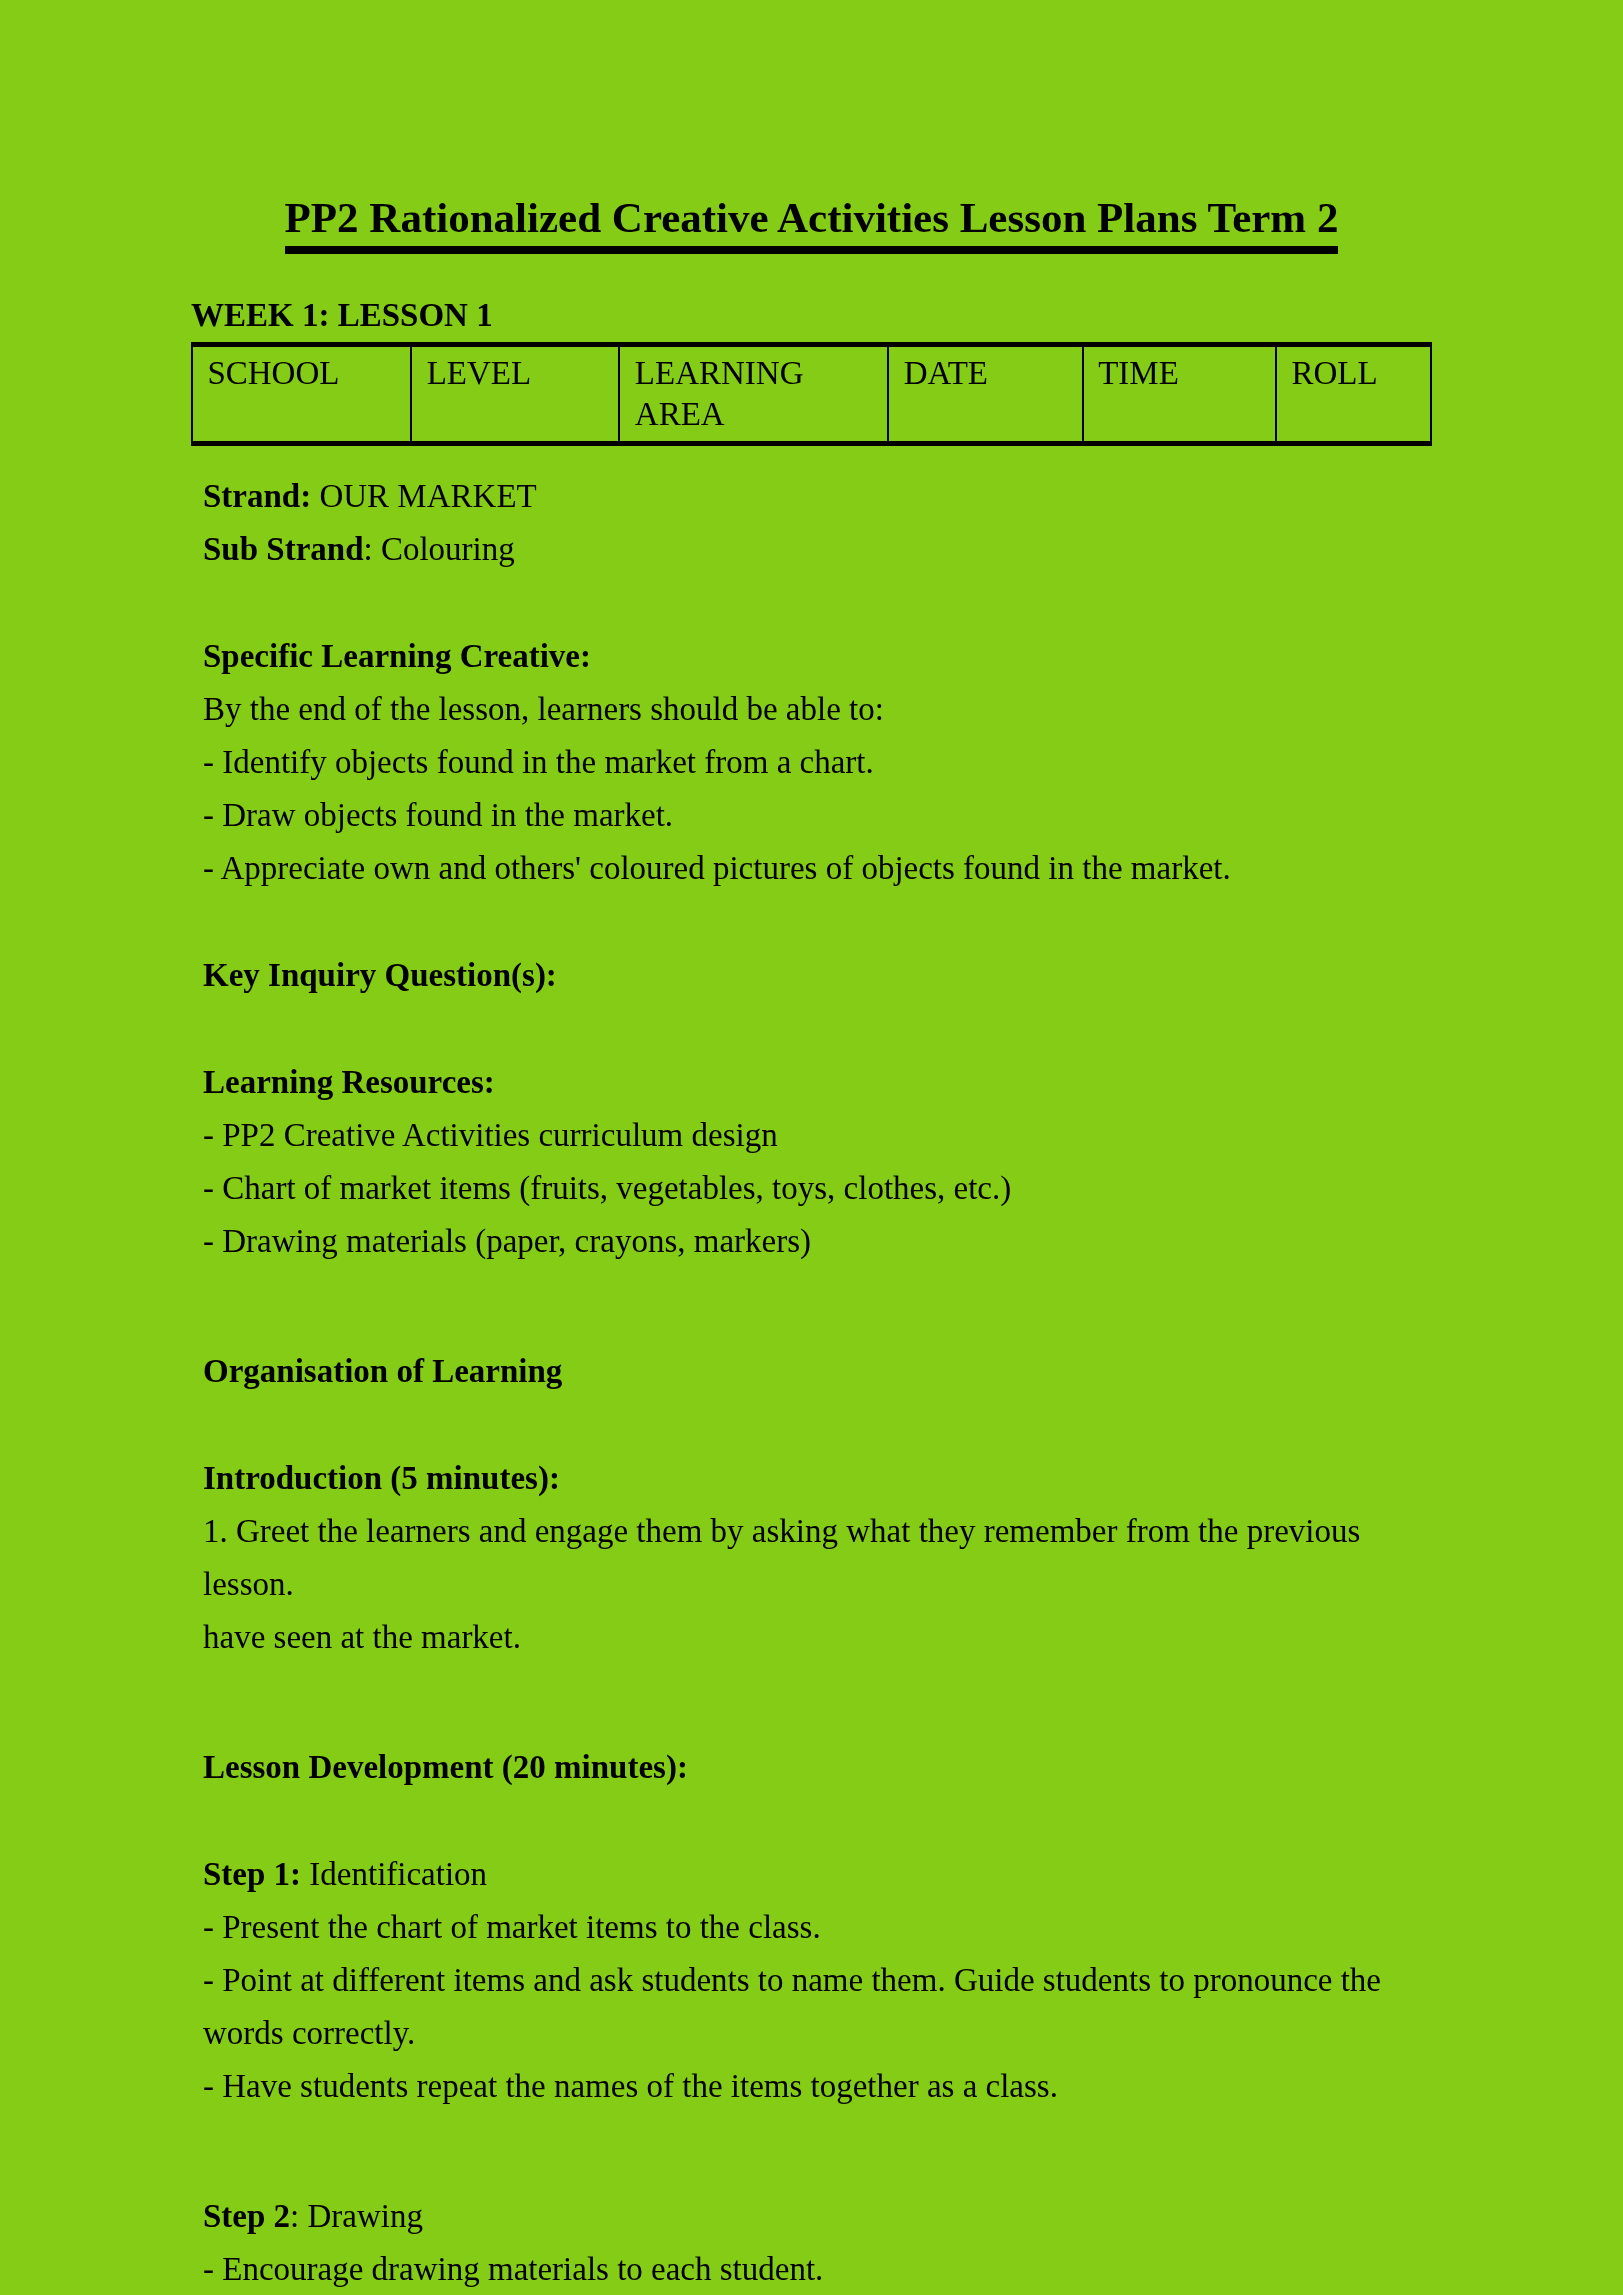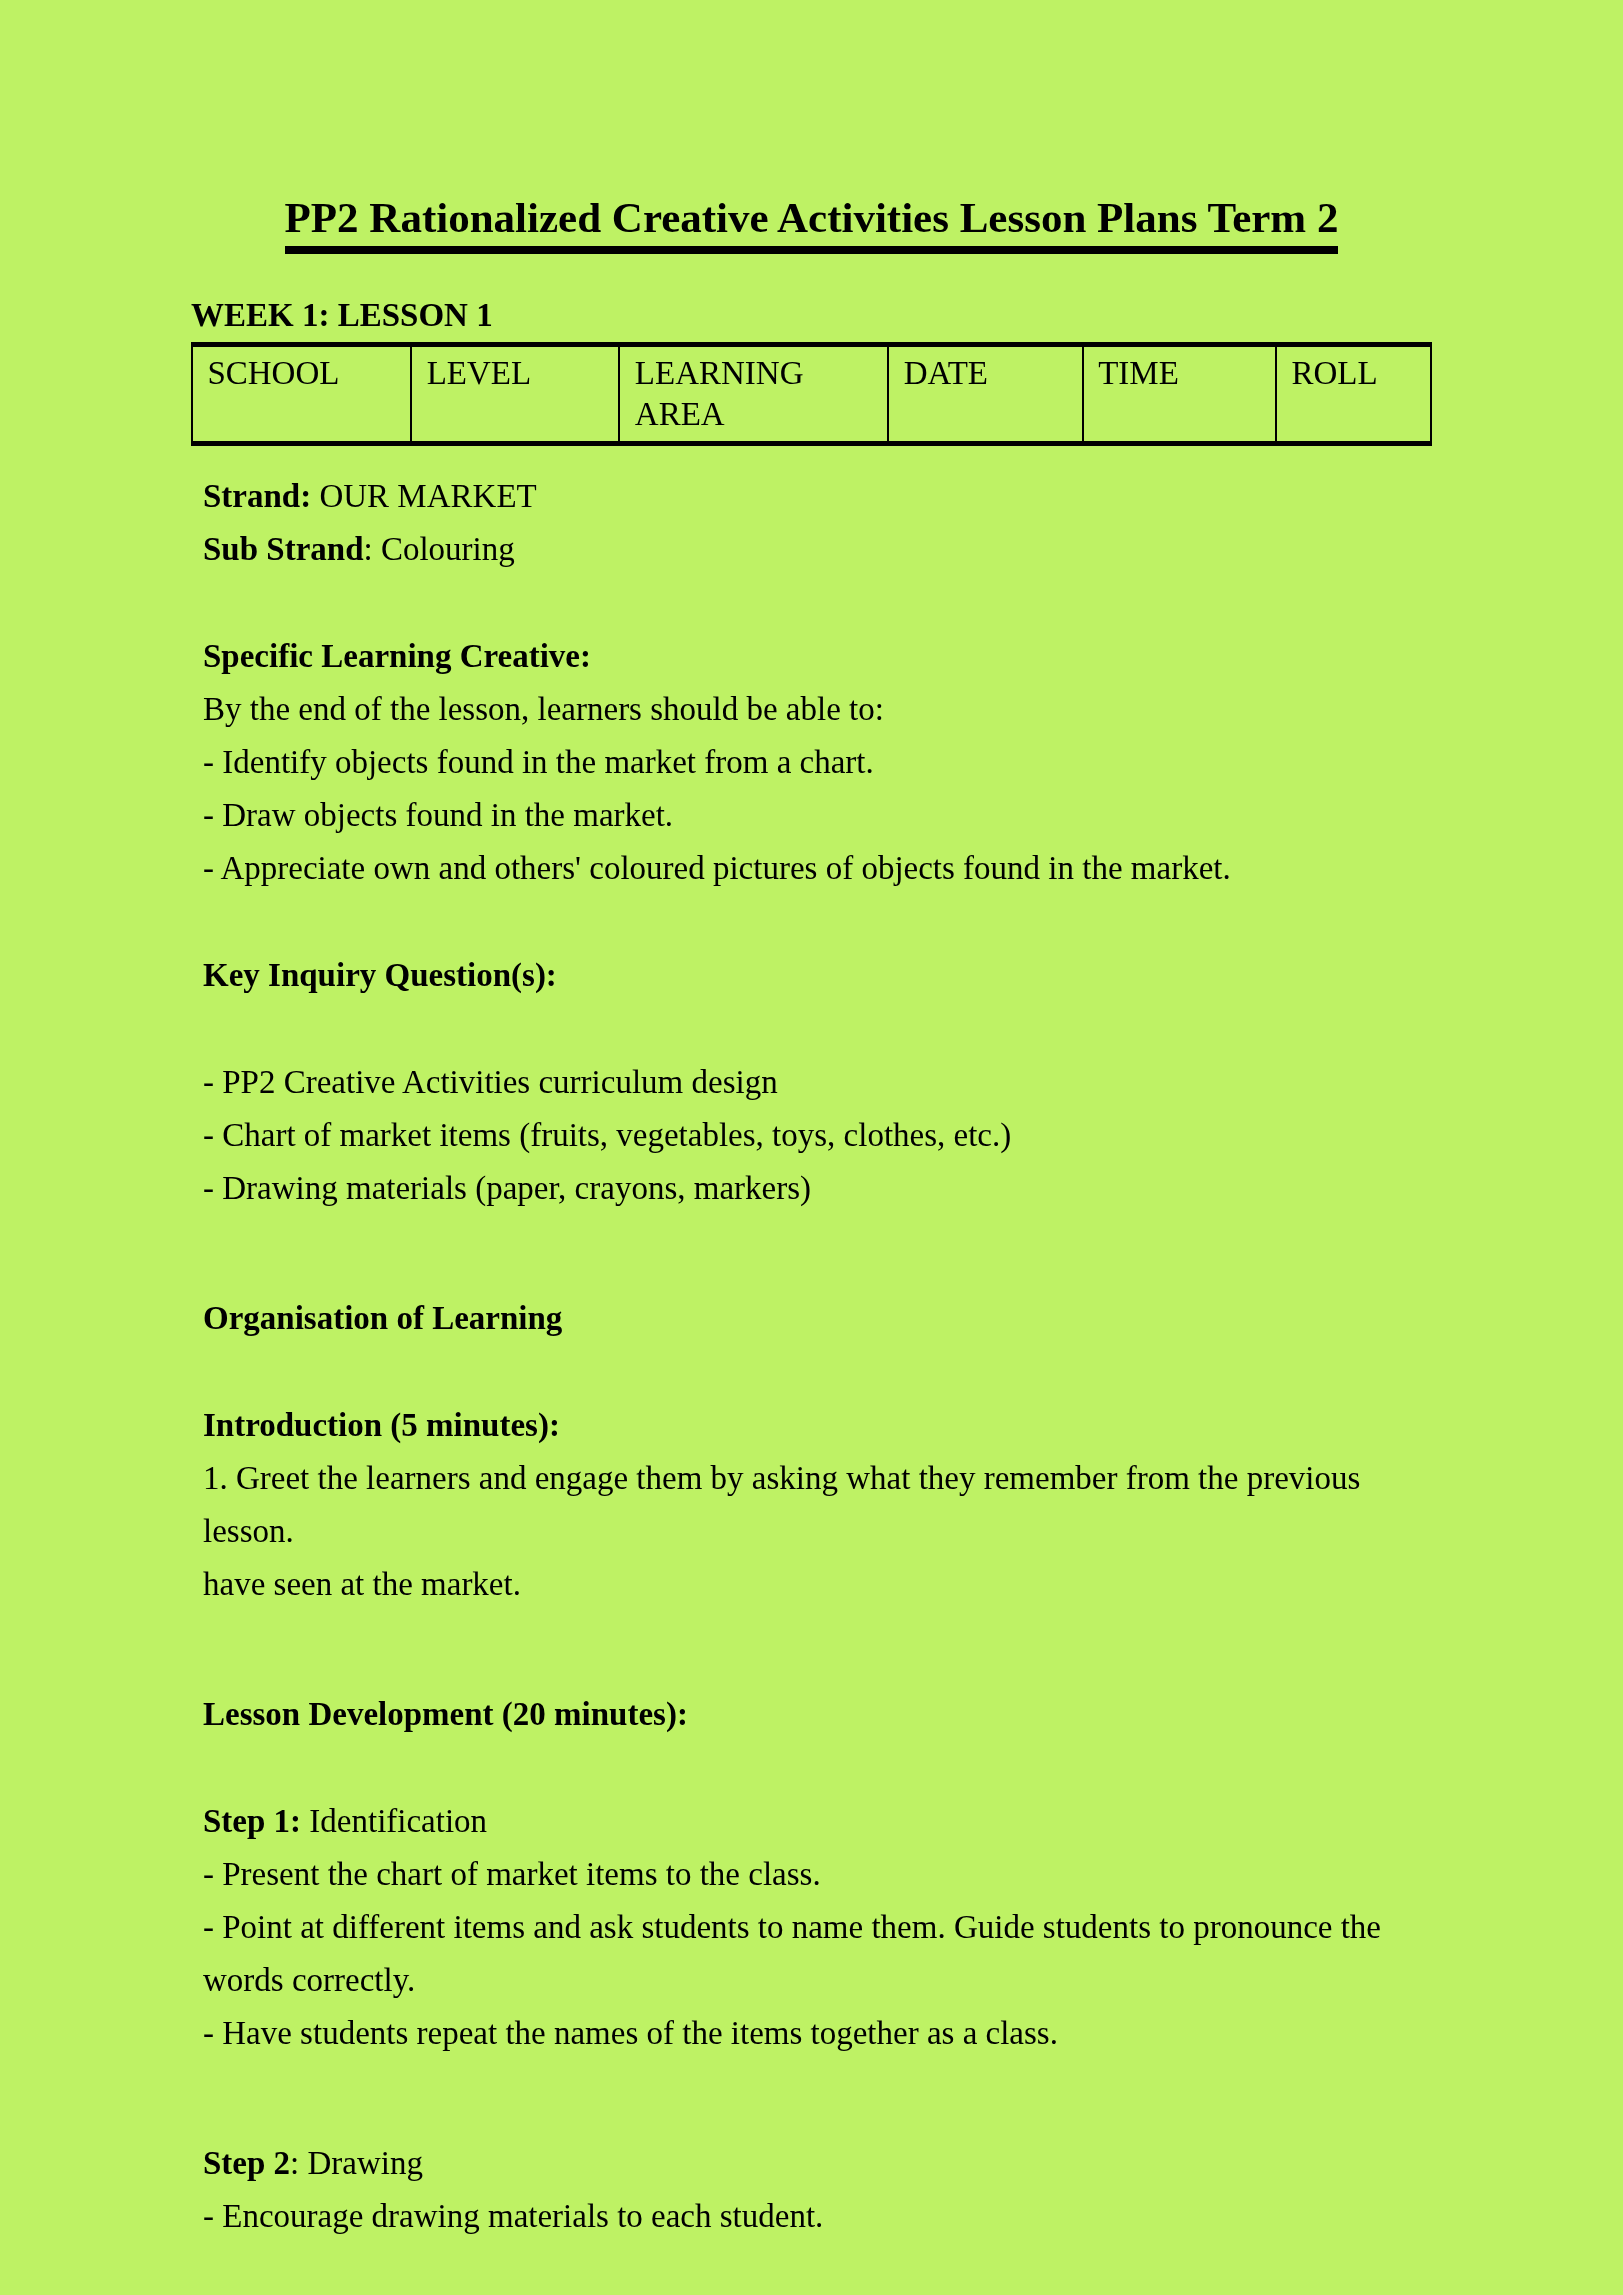--- a/index.html
+++ b/index.html
@@ -4,21 +4,21 @@
 <style>
   html, body {
     margin: 0;
     padding: 0;
     background: #ffffff;
   }
   .page {
     position: relative;
     width: 1623px;
     height: 2295px;
-    background: #bef264;
+    background: #84cc16;
     color: #000000;
     font-family: "Liberation Serif", "DejaVu Serif", serif;
     box-sizing: border-box;
     padding: 194px 191px 0 191px;
     overflow: hidden;
   }
   .title-wrap {
     text-align: center;
     margin: 0 0 41px 0;
   }
@@ -101,20 +101,21 @@
       <p class="line"><b>Sub Strand</b><span>: Colouring</span></p>
       <div class="gap"></div>
       <p class="line"><b>Specific Learning Creative:</b></p>
       <p class="line"><span>By the end of the lesson, learners should be able to:</span></p>
       <p class="line"><span>- Identify objects found in the market from a chart.</span></p>
       <p class="line"><span>- Draw objects found in the market.</span></p>
       <p class="line"><span>- Appreciate own and others' coloured pictures of objects found in the market.</span></p>
       <div class="gap"></div>
       <p class="line"><b>Key Inquiry Question(s):</b></p>
       <div class="gap"></div>
+      <p class="line"><b>Learning Resources:</b></p>
       <p class="line"><span>- PP2 Creative Activities curriculum design</span></p>
       <p class="line"><span>- Chart of market items (fruits, vegetables, toys, clothes, etc.)</span></p>
       <p class="line"><span>- Drawing materials (paper, crayons, markers)</span></p>
       <div class="gap gap-lg"></div>
       <p class="line"><b>Organisation of Learning</b></p>
       <div class="gap"></div>
       <p class="line"><b>Introduction (5 minutes):</b></p>
       <p class="line"><span>1. Greet the learners and engage them by asking what they remember from the previous</span></p>
       <p class="line"><span>lesson.</span></p>
       <p class="line"><span>have seen at the market.</span></p>

